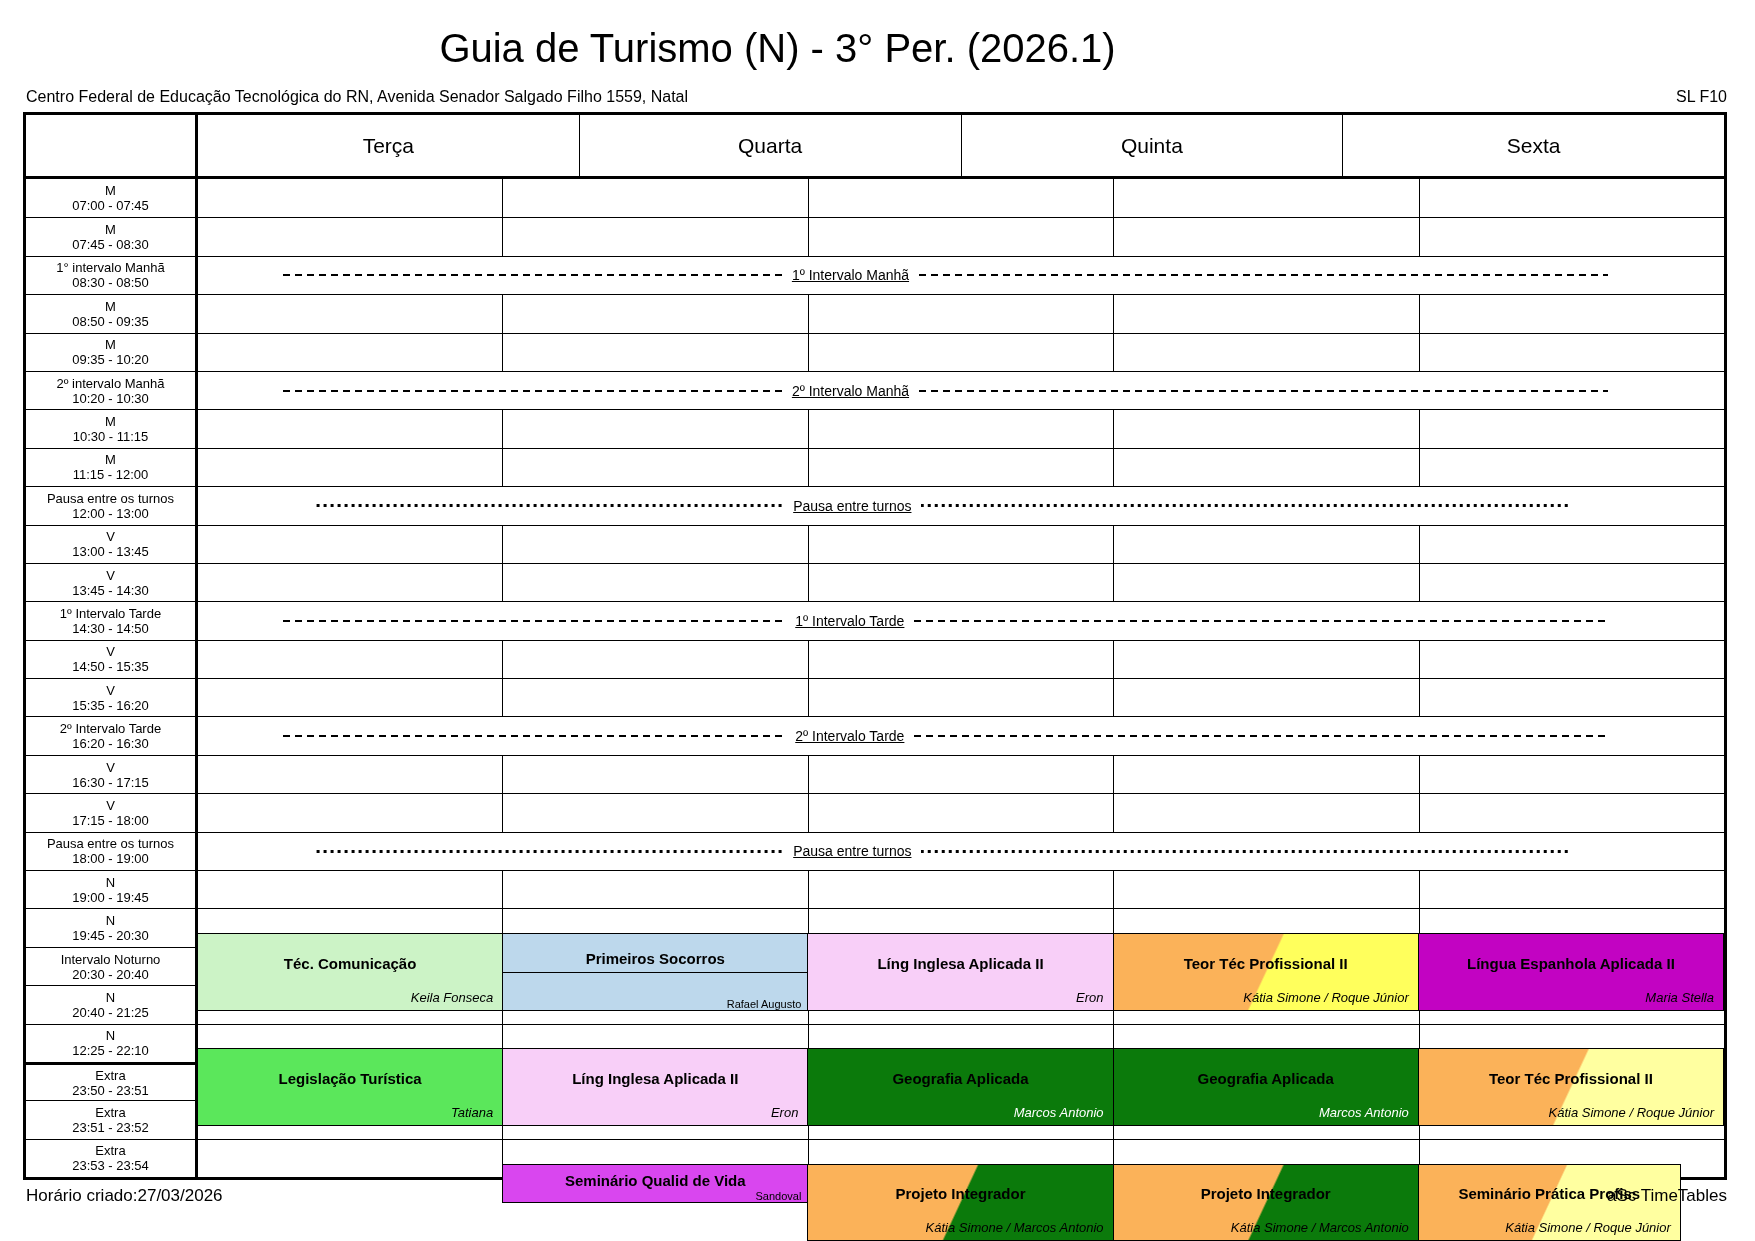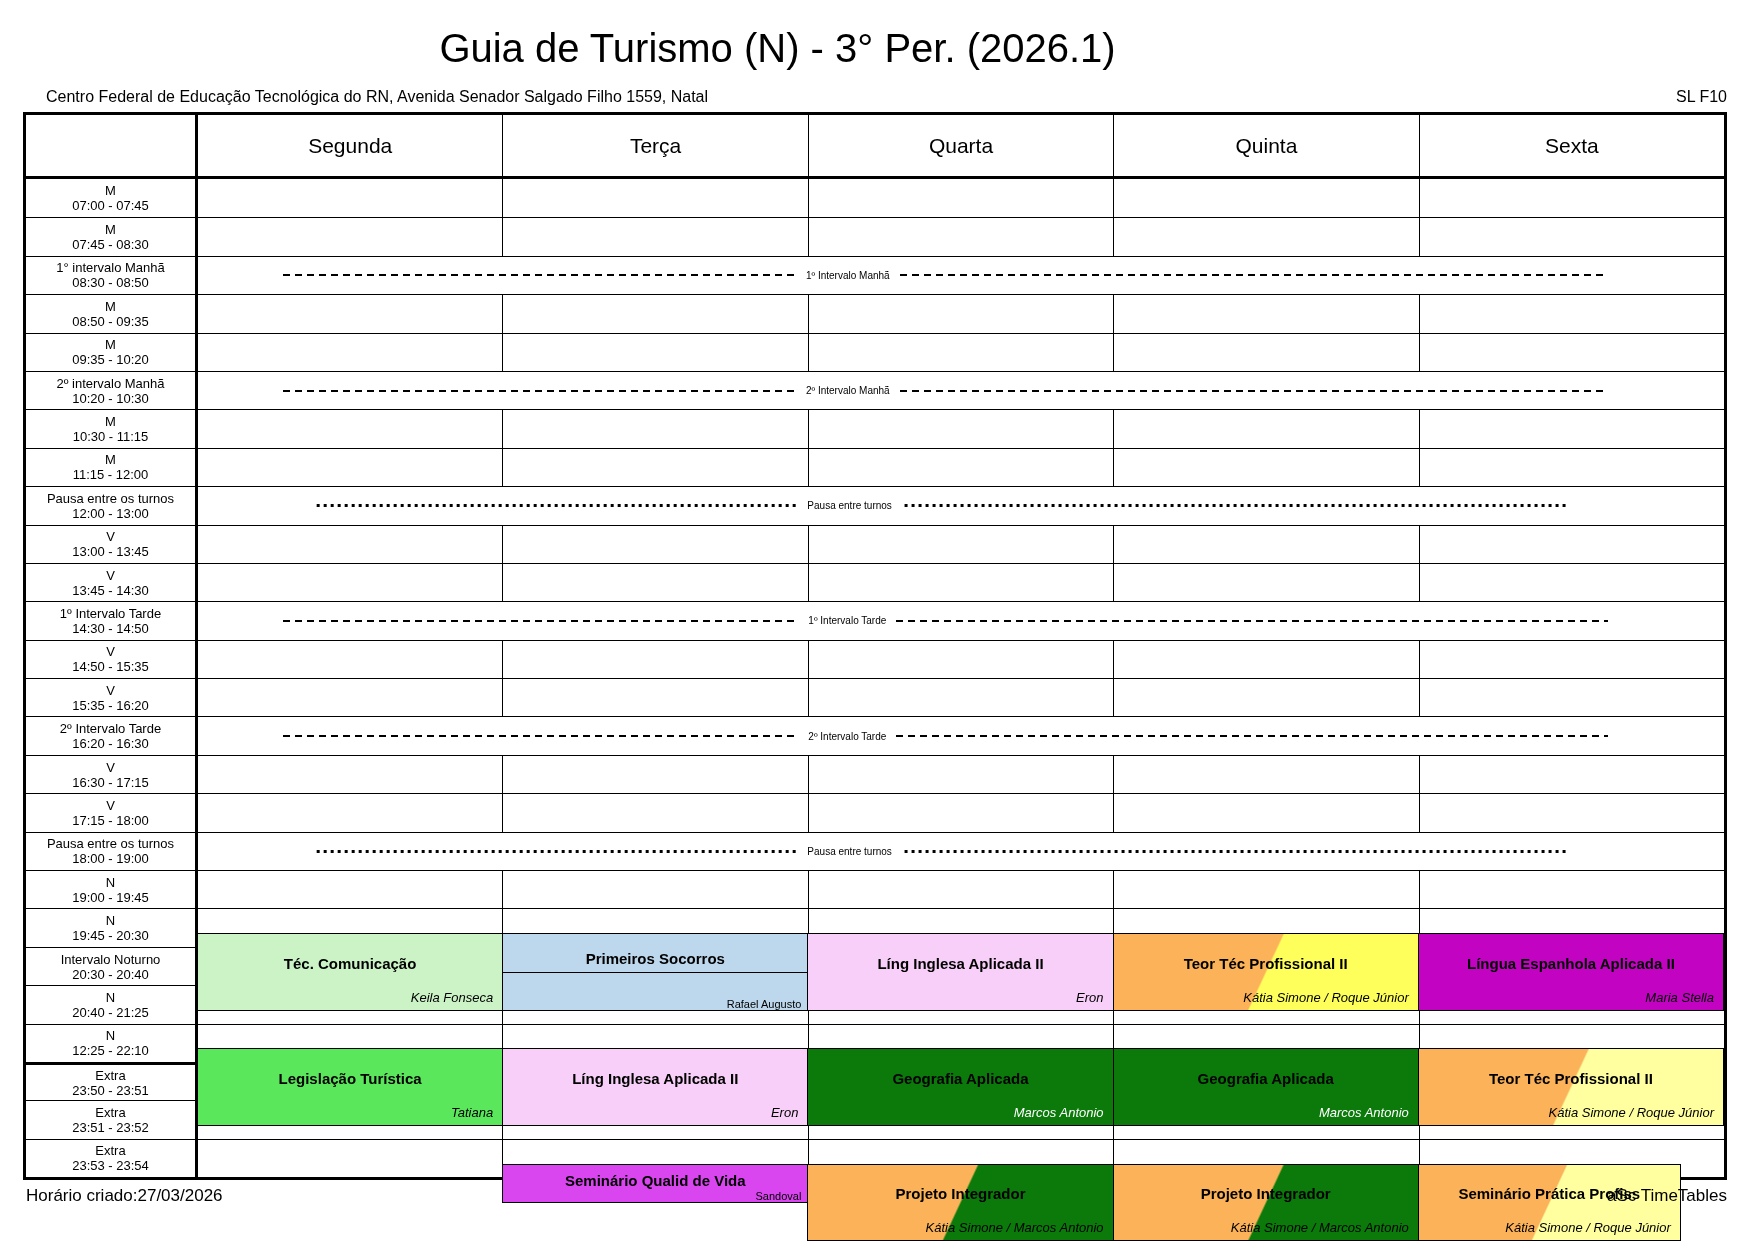--- a/index.html
+++ b/index.html
@@ -2,21 +2,21 @@
 <html><head>
 <meta charset="utf-8">
 <style>
   * { margin:0; padding:0; box-sizing:border-box; }
   html,body { background:#fff; }
   body { font-family:"Liberation Sans", sans-serif; color:#000; }
   .page { position:relative; width:1755px; height:1241px; background:#fff; overflow:hidden; }
 
   .title { position:absolute; top:26px; left:0; width:1555px; text-align:center;
            font-size:40px; letter-spacing:0px; }
-  .institution { position:absolute; top:88px; left:26px; font-size:16px;margin-left:20px; }
+  .institution { position:absolute; top:88px; left:26px; font-size:16px; }
   .room { position:absolute; top:88px; right:28px; font-size:16px; }
 
   .tt { position:absolute; top:112px; left:23px; width:1704px; height:1068px;
         border:3px solid #000; background:#fff; }
 
   .hdr { display:flex; height:64px; border-bottom:3px solid #000; }
   .hdr .tcol { width:172px; border-right:3px solid #000; }
   .hdr .dcol { flex:1 1 0; border-right:1px solid #000; display:flex;
                align-items:center; justify-content:center; font-size:21px; }
   .hdr .dcol:last-child { border-right:none; }
@@ -36,21 +36,21 @@
   .breakarea.dashed .inner { margin-left:85px; margin-right:116px; }
   .breakarea.dotted .inner { margin-left:117px; margin-right:156px; }
   .seg { height:2px; }
   .seg.l { flex-grow:0.42; }
   .seg.r { flex-grow:0.58; }
   .dashed .seg { height:2px;
     background:repeating-linear-gradient(90deg,#000 0 7px,transparent 7px 12px); }
   .dotted .seg { height:5px;
     background-image:radial-gradient(circle 1.8px,#000 98%,transparent 100%);
     background-size:7px 5px; background-repeat:repeat-x; background-position:center; }
-  .blabel { padding:0 10px; font-size:10px; white-space:nowrap; }
+  .blabel { padding:0 10px; font-size:14px; white-space:nowrap;text-decoration:underline; }
 
   .notearea { flex:1 1 0; display:flex; align-items:center; justify-content:center;
               padding-right:190px; font-size:21px; }
 
   .overlay { position:absolute; top:0; left:0; width:0; height:0; }
   .lesson { position:absolute; border:1px solid #000; display:flex; flex-direction:column; }
   .lesson .lt { flex:1 1 auto; display:flex; align-items:center; justify-content:center;
                 font-weight:bold; font-size:15px; text-align:center; padding-top:3px; }
   .lesson .tch { text-align:right; font-style:italic; font-size:13px; padding:0 9px 5px 0;
                  white-space:nowrap; }
@@ -67,21 +67,20 @@
 <body>
 
 <div class="page">
   <div class="title">Guia de Turismo (N) - 3° Per. (2026.1)</div>
   <div class="institution">Centro Federal de Educação Tecnológica do RN, Avenida Senador Salgado Filho 1559, Natal</div>
   <div class="room">SL F10</div>
 
   <div class="tt">
     <div class="hdr">
       <div class="tcol"></div>
-      <div class="dcol">Segunda</div>
       <div class="dcol">Terça</div>
       <div class="dcol">Quarta</div>
       <div class="dcol">Quinta</div>
       <div class="dcol">Sexta</div>
     </div>
     <div class="rows">
       <div class="row first">
           <div class="timecell">
             <div>M</div>
             <div>07:00 - 07:45</div>

